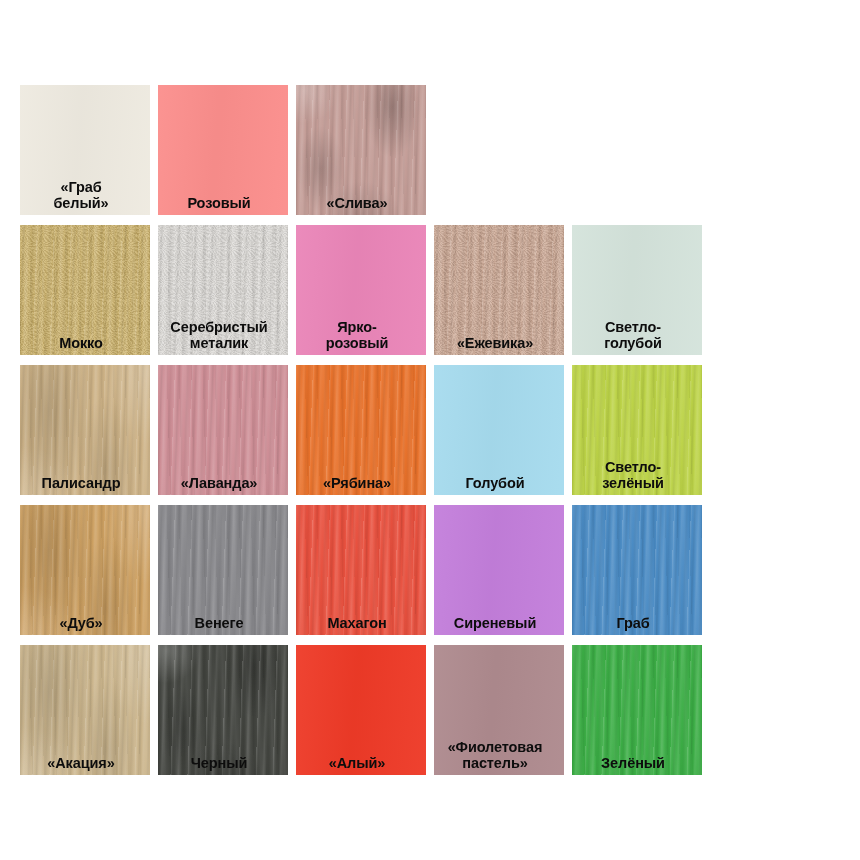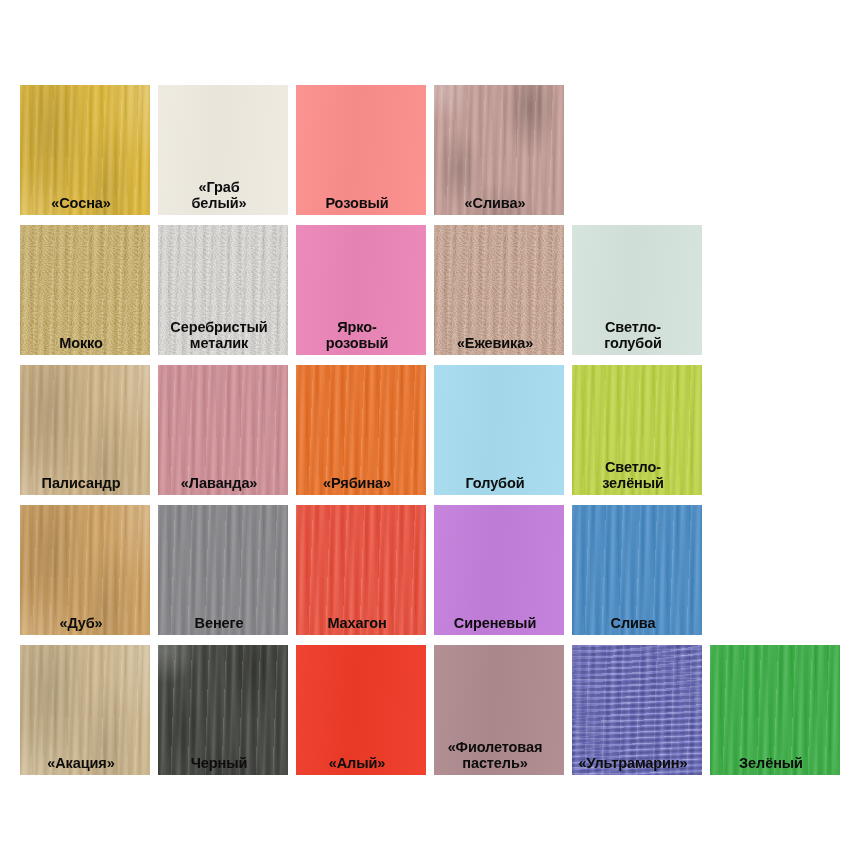--- a/index.html
+++ b/index.html
@@ -140,24 +140,20 @@
         rgba(255,255,255,0.10) 3.5px, rgba(255,255,255,0) 5.5px);
     pointer-events: none;
   }
 </style>
 </head>
 <body>
 
 <div id="palette-board">
     <div class="swatch-row" style="top: 85px; padding-left: 20px;">
       <div class="swatch-cell">
-        <div class="swatch-fill tex-swirl tex-grain" style="background: rgb(220, 183, 60);"></div>
-        <div class="swatch-label lbl-dark">«Сосна»</div>
-      </div>
-      <div class="swatch-cell">
         <div class="swatch-fill tex-flat" style="background: rgb(238, 234, 224);"></div>
         <div class="swatch-label lbl-dark">«Граб
 белый»</div>
       </div>
       <div class="swatch-cell">
         <div class="swatch-fill tex-flat" style="background: rgb(251, 142, 140);"></div>
         <div class="swatch-label lbl-dark">Розовый</div>
       </div>
       <div class="swatch-cell">
         <div class="swatch-fill tex-blotch tex-grain" style="background: rgb(195, 156, 150);"></div>
@@ -227,21 +223,21 @@
       <div class="swatch-cell">
         <div class="swatch-fill tex-grain" style="background: rgb(232, 80, 62);"></div>
         <div class="swatch-label lbl-dark">Махагон</div>
       </div>
       <div class="swatch-cell">
         <div class="swatch-fill tex-flat" style="background: rgb(195, 126, 219);"></div>
         <div class="swatch-label lbl-dark">Сиреневый</div>
       </div>
       <div class="swatch-cell">
         <div class="swatch-fill tex-grain" style="background: rgb(74, 139, 196);"></div>
-        <div class="swatch-label lbl-dark">Слива</div>
+        <div class="swatch-label lbl-dark">Граб</div>
       </div>
     </div>
     <div class="swatch-row" style="top: 645px; padding-left: 20px;">
       <div class="swatch-cell">
         <div class="swatch-fill tex-swirl tex-grain" style="background: rgb(204, 182, 141);"></div>
         <div class="swatch-label lbl-dark">«Акация»</div>
       </div>
       <div class="swatch-cell">
         <div class="swatch-fill tex-blotch tex-grain" style="background: rgb(66, 68, 63);"></div>
         <div class="swatch-label lbl-dark">Черный</div>
@@ -249,21 +245,17 @@
       <div class="swatch-cell">
         <div class="swatch-fill tex-flat" style="background: rgb(238, 58, 39);"></div>
         <div class="swatch-label lbl-dark">«Алый»</div>
       </div>
       <div class="swatch-cell">
         <div class="swatch-fill tex-flat" style="background: rgb(174, 138, 142);"></div>
         <div class="swatch-label lbl-dark">«Фиолетовая
 пастель»</div>
       </div>
       <div class="swatch-cell">
-        <div class="swatch-fill tex-wave tex-grain" style="background: rgb(106, 107, 192);"></div>
-        <div class="swatch-label lbl-dark">«Ультрамарин»</div>
-      </div>
-      <div class="swatch-cell">
         <div class="swatch-fill tex-grain" style="background: rgb(59, 173, 69);"></div>
         <div class="swatch-label lbl-dark">Зелёный</div>
       </div>
     </div>
   </div>
 
 </body></html>

